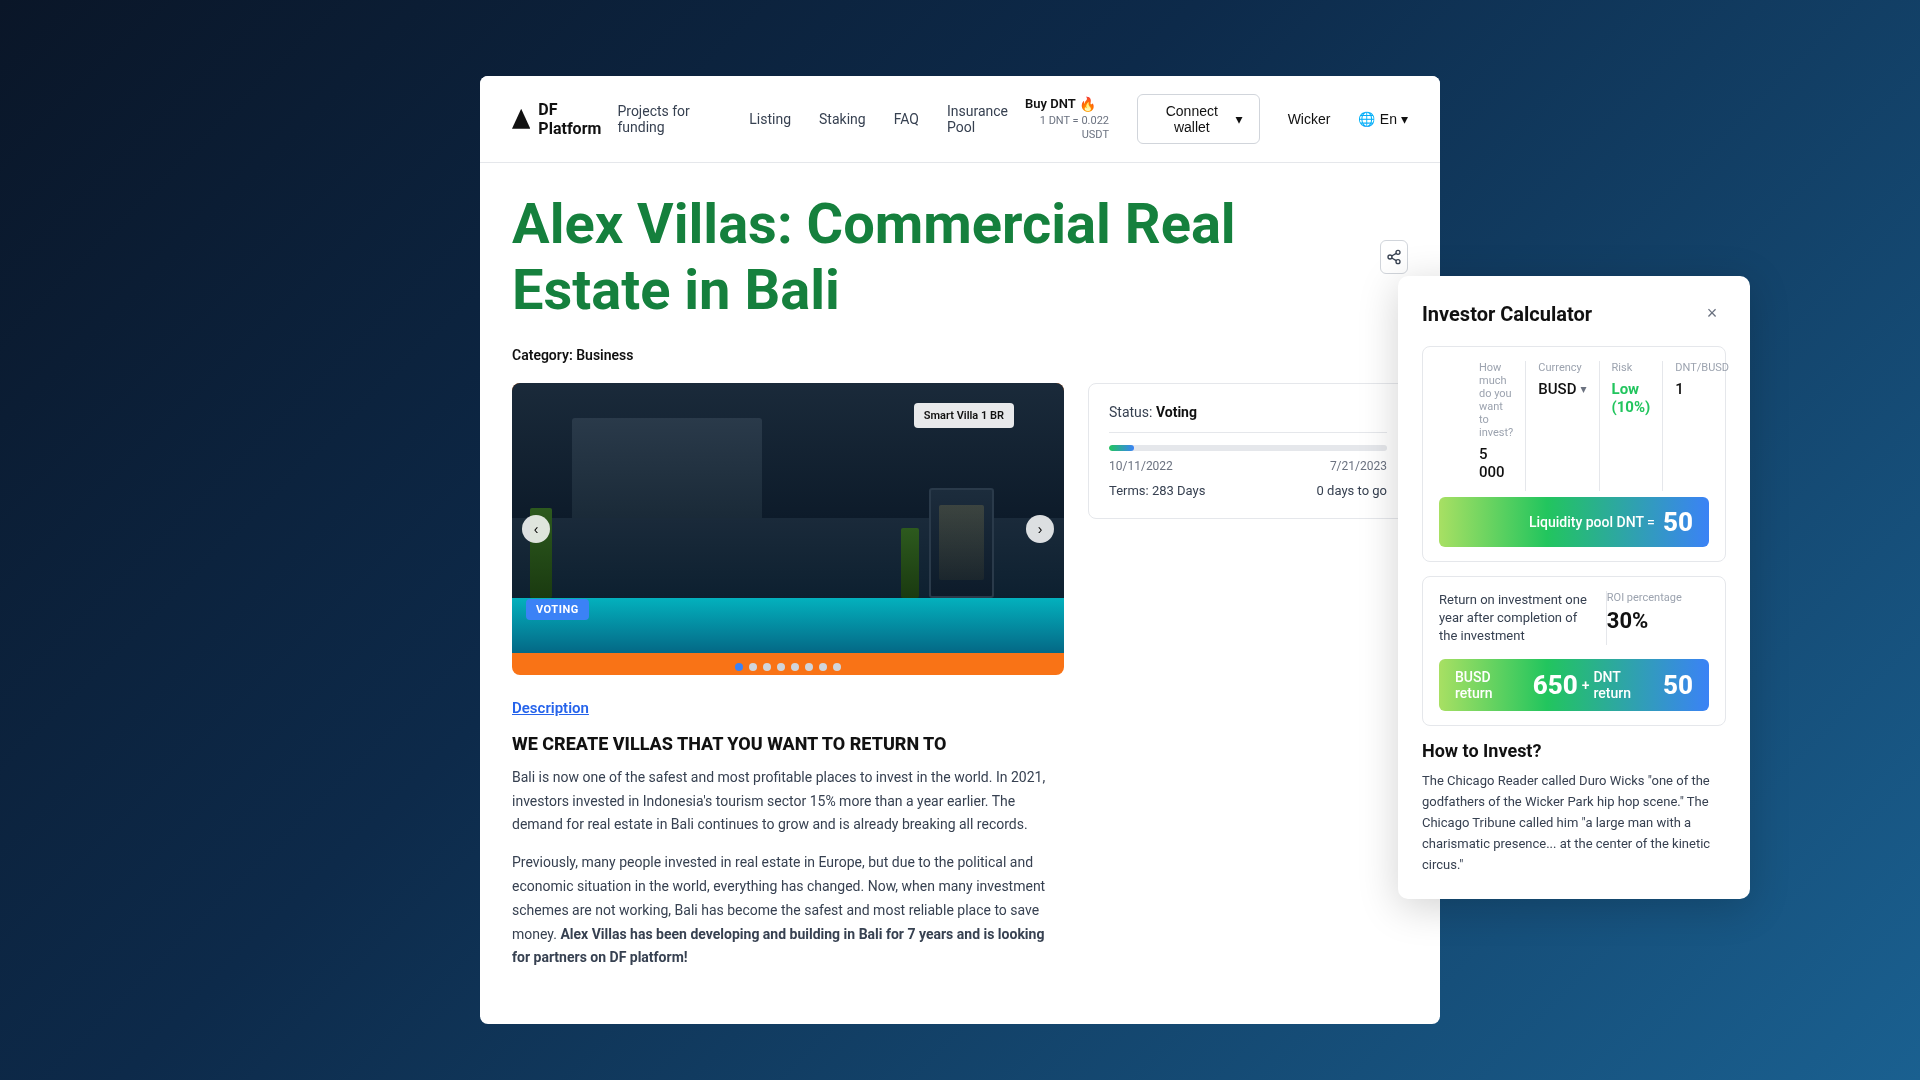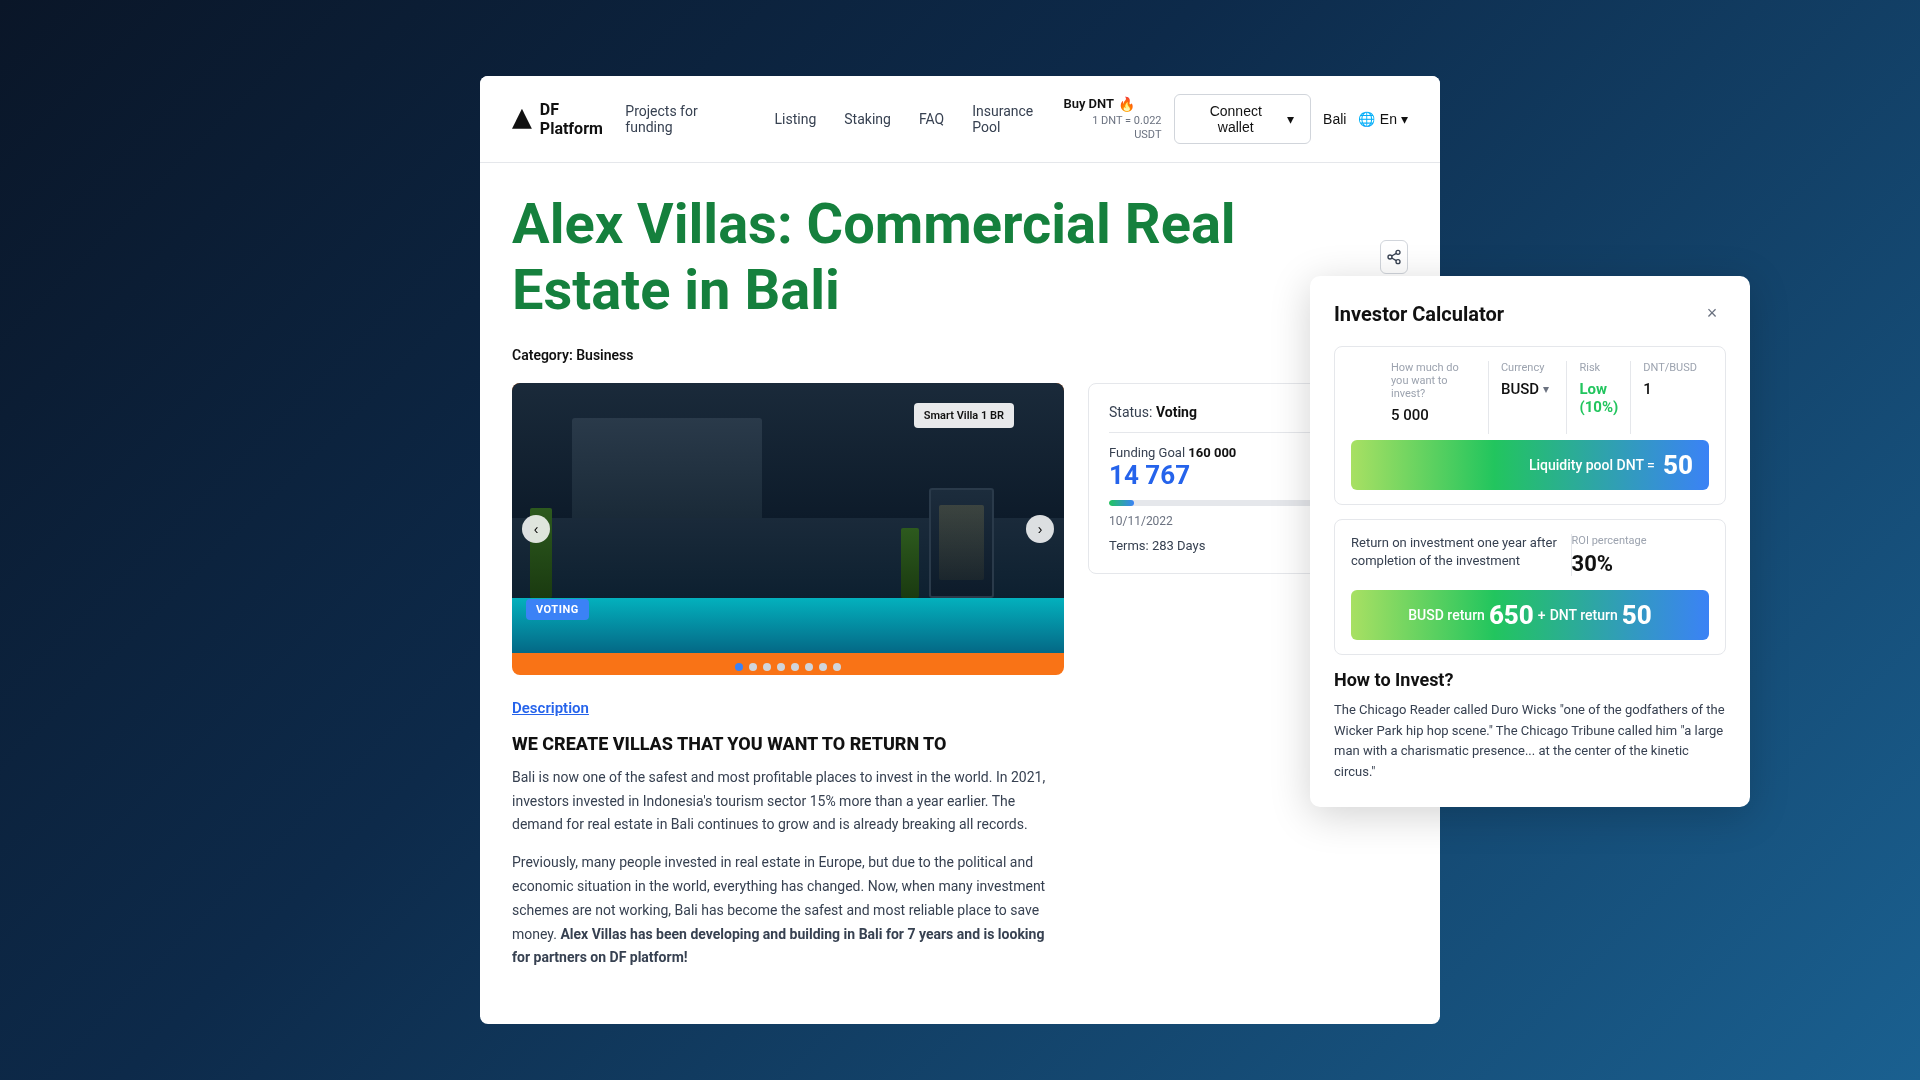--- a/index.html
+++ b/index.html
@@ -50,21 +50,21 @@
     }
     .nav a {
       text-decoration: none;
       color: #374151;
       font-size: 14px;
       cursor: pointer;
     }
     .header-right {
       display: flex;
       align-items: center;
-      gap: 12px;
+      gap: 28px;
     }
     .buy-dnt {
       text-align: right;
       line-height: 1.3;
     }
     .buy-dnt-link {
       font-size: 13px;
       font-weight: 600;
       color: #111;
       cursor: pointer;
@@ -307,21 +307,21 @@
       margin-bottom: 14px;
     }
     .desc-text strong {
       font-weight: 700;
     }
     
     .calculator-popup {
       position: absolute;
       right: -310px;
       top: 200px;
-      width: 440px;
+      width: 352px;
       background: #fff;
       border-radius: 10px;
       box-shadow: 0 8px 40px rgba(0,0,0,0.18);
       padding: 24px;
       z-index: 10;
     }
     .calc-header {
       display: flex;
       justify-content: space-between;
       align-items: center;
@@ -489,21 +489,21 @@
         <div class="buy-dnt-link">
           <span>Buy DNT</span>
           <span class="fire-icon"></span>
         </div>
         <div class="buy-dnt-rate">1 DNT = 0.022 USDT</div>
       </div>
       <button class="connect-wallet-btn">
         <span>Connect wallet</span>
         <span class="chevron-down"></span>
       </button>
-      <button class="login-btn">Bali</button>
+      <button class="login-btn">Wicker</button>
       <button class="lang-btn">
         <span class="globe-icon"></span>
         <span>En</span>
         <span class="chevron-down"></span>
       </button>
     </div>
   </header>
 
   <div class="page-content">
     <div class="page-title">
@@ -564,33 +564,20 @@
           </p>
         </div>
       </div>
 
       <div>
         <div class="status-card">
           <div class="status-header">
             <span>Status:</span>
             <strong>Voting</strong>
           </div>
-          <div class="funding-grid">
-            <div>
-              <div class="funding-goal-label">
-                <span>Funding Goal</span>
-                <strong>160 000</strong>
-              </div>
-              <div class="funding-amount">14 767</div>
-            </div>
-            <div style="text-align:right;">
-              <div class="participants-label">Participants</div>
-              <div class="participants-count">20</div>
-            </div>
-          </div>
           <div class="progress-bar">
             <div class="progress-fill"></div>
           </div>
           <div class="dates-row">
             <span>10/11/2022</span>
             <span>7/21/2023</span>
           </div>
           <div class="terms-row">
             <span>
               <span>Terms:</span>

